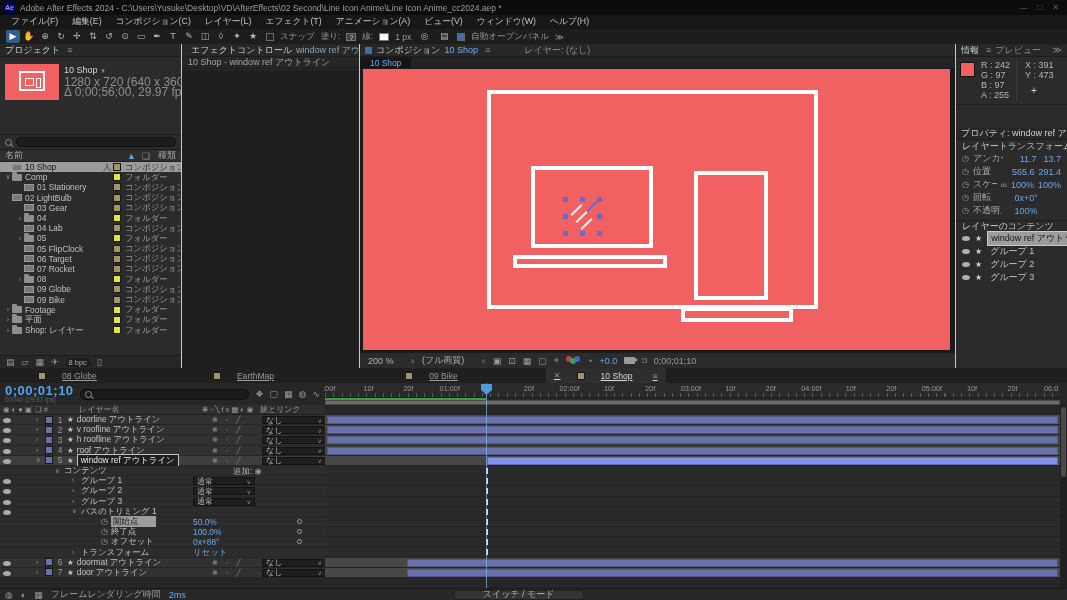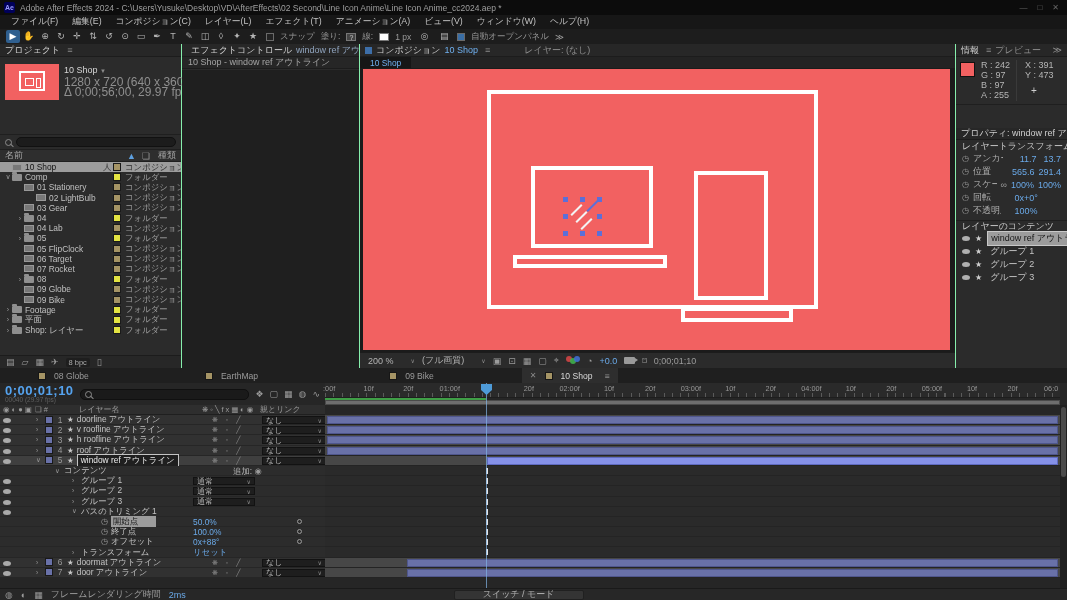--- a/index.html
+++ b/index.html
@@ -104,21 +104,21 @@
   .trow .v{color:#6aa9e8;width:30px;text-align:right;}
   .trow .pre{color:#9a9a9a;width:8px;text-align:right;}
   .citem{height:13px;display:flex;align-items:center;gap:5px;padding:0 6px;}
   .citem .eye{width:8px;height:5px;border-radius:50%;background:#b0b0b0;flex:none;}
   .citem .star{color:#cfcfcf;font-size:8px;}
   .citem .nm{color:#c3c3c3;padding:0 3px;}
   .citem.selected .nm{background:#9c9c9c;color:#151515;border:1px solid #c8c8c8;padding:0 14px 0 3px;}
   
   .timeline{position:absolute;left:0;top:368px;width:100%;height:232px;background:#262626;}
   .tl-tabs{position:absolute;left:0;top:0;width:100%;height:15px;background:#1f1f1f;display:flex;align-items:flex-end;}
-  .tl-tab{height:15px;display:flex;align-items:center;gap:8px;padding:0 8px;color:#9a9a9a;font-size:8.6px;}
+  .tl-tab{height:15px;display:flex;align-items:center;gap:16px;padding:0 8px;color:#9a9a9a;font-size:8.6px;text-decoration:underline;}
   .tl-tab .lab{width:8px;height:8px;background:#a59465;border:1px solid #161616;}
   .tl-tab.active{background:#2e2e2e;color:#d8d8d8;}
   .tl-tab .x{color:#8a8a8a;font-size:8px;}
   .tl-tab .bg{color:#8a8a8a;margin-left:4px;}
   .tl-header{position:absolute;left:0;top:15px;width:325px;height:22px;background:#262626;display:flex;align-items:center;gap:6px;padding:0 5px;}
   .tc{color:#55a3ef;font-size:13px;font-weight:bold;letter-spacing:.5px;line-height:11px;}
   .tc-sub{color:#5f5f5f;font-size:6.5px;}
   .tl-search{flex:1;height:11px;background:#1a1a1a;border:1px solid #101010;border-radius:5px;display:flex;align-items:center;gap:3px;padding:0 4px;}
   .hic{color:#9a9a9a;font-size:9px;}
   .ruler{position:absolute;left:325px;top:15px;right:7px;height:15px;background:#2a2a2a;border-bottom:1px solid #1e1e1e;}
@@ -286,21 +286,21 @@
 
         <div class="prow comp" style="padding-left:16px">
           <span class="arr"></span>
           <span class="cicon"></span>
           <span class="nm">01 Stationery</span>
 
           <span class="lab"></span>
           <span class="typ">コンポジション</span>
         </div>
 
-        <div class="prow comp" style="padding-left:28px">
+        <div class="prow comp" style="padding-left:4px">
           <span class="arr"></span>
           <span class="cicon"></span>
           <span class="nm">02 LightBulb</span>
 
           <span class="lab"></span>
           <span class="typ">コンポジション</span>
         </div>
 
         <div class="prow comp" style="padding-left:16px">
           <span class="arr"></span>

